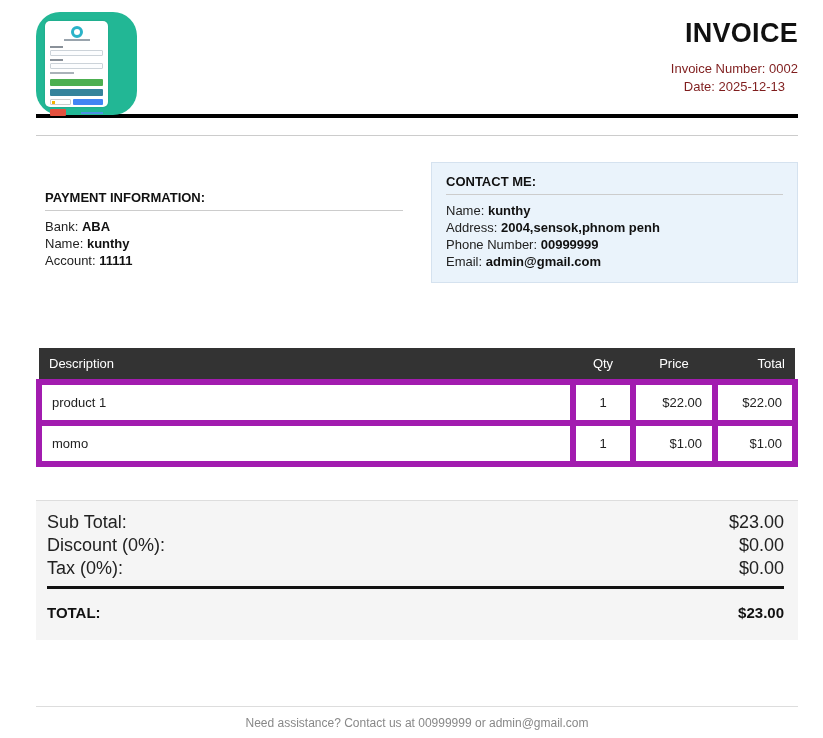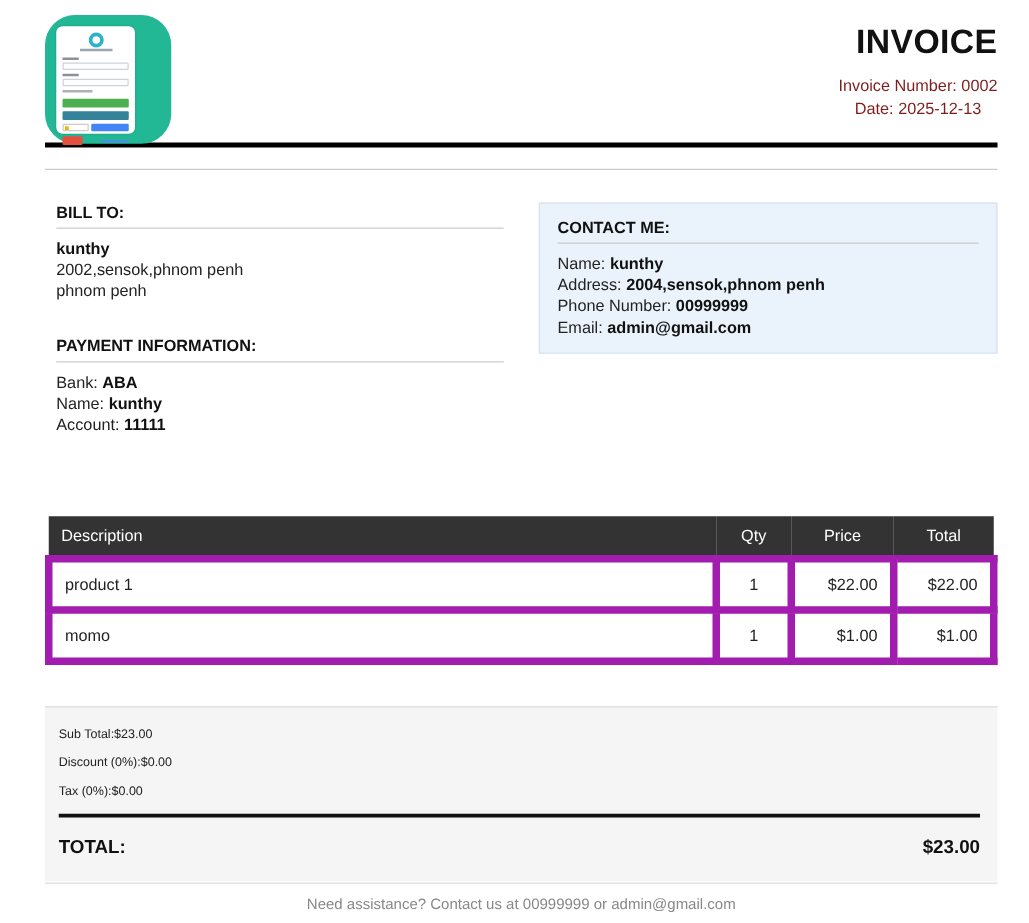--- a/index.html
+++ b/index.html
@@ -43,28 +43,28 @@
   .payment-block { margin-top:28px; }
   .contact-box { width:367px; background:#eaf3fb; border:1px solid #d5e2ef; padding:11px 14px 12px; }
   .contact-box .kv-lines { line-height:17px; }
 
   
   .items-table { width:762px; margin-top:65px; border-collapse:collapse; font-size:13px; }
   .items-table th { background:#333; color:#fff; font-weight:normal; padding:8px 10px; }
   .items-table th.col-desc { text-align:left; }
   .items-table th.col-qty { text-align:center; width:60px; }
   .items-table th.col-price { text-align:center; width:82px; }
-  .items-table th.col-total { text-align:center; width:80px; }
+  .items-table th.col-total { text-align:right; width:80px; }
   .items-table td { border:6px solid #a21caf; padding:10px; }
   .items-table td.cell-qty { text-align:center; }
   .items-table td.cell-price, .items-table td.cell-total { text-align:right; }
 
   
   .totals-box { margin-top:33px; background:#f5f5f5; border-top:1px solid #ddd; padding:14px 14px 19px 11px; }
-  .totals-row { display:flex; justify-content:flex-start; font-size:10px; line-height:15px; margin-bottom:8px; }
+  .totals-row { display:flex; justify-content:space-between; font-size:18px; line-height:15px; margin-bottom:8px;gap:28px; }
   .totals-divider { height:3px; background:#111; margin-top:10px; }
   .totals-grand { display:flex; justify-content:space-between; font-size:15px; font-weight:bold; margin-top:15px; color:#111; }
 
   
   .footer { position:absolute; top:706px; left:36px; width:762px; border-top:1px solid #ddd; text-align:center; padding-top:9px; font-size:12px; color:#888; }
 </style>
 </head>
 <body>
 
 <div class="page">
@@ -99,28 +99,20 @@
           <div><span>Date:</span> <span>2025-12-13</span></div>
         </div>
       </div>
     </div>
 
     <div class="divider-strong"></div>
     <div class="divider-light"></div>
 
     <div class="info-section">
       <div class="left-col">
-        <div>
-          <div class="section-heading">BILL TO:</div>
-          <div class="kv-lines">
-            <div><b>kunthy</b></div>
-            <div>2002,sensok,phnom penh</div>
-            <div>phnom penh</div>
-          </div>
-        </div>
         <div class="payment-block">
           <div class="section-heading">PAYMENT INFORMATION:</div>
           <div class="kv-lines">
             <div><span>Bank:</span> <b>ABA</b></div>
             <div><span>Name:</span> <b>kunthy</b></div>
             <div><span>Account:</span> <b>11111</b></div>
           </div>
         </div>
       </div>
       <div class="contact-box">

